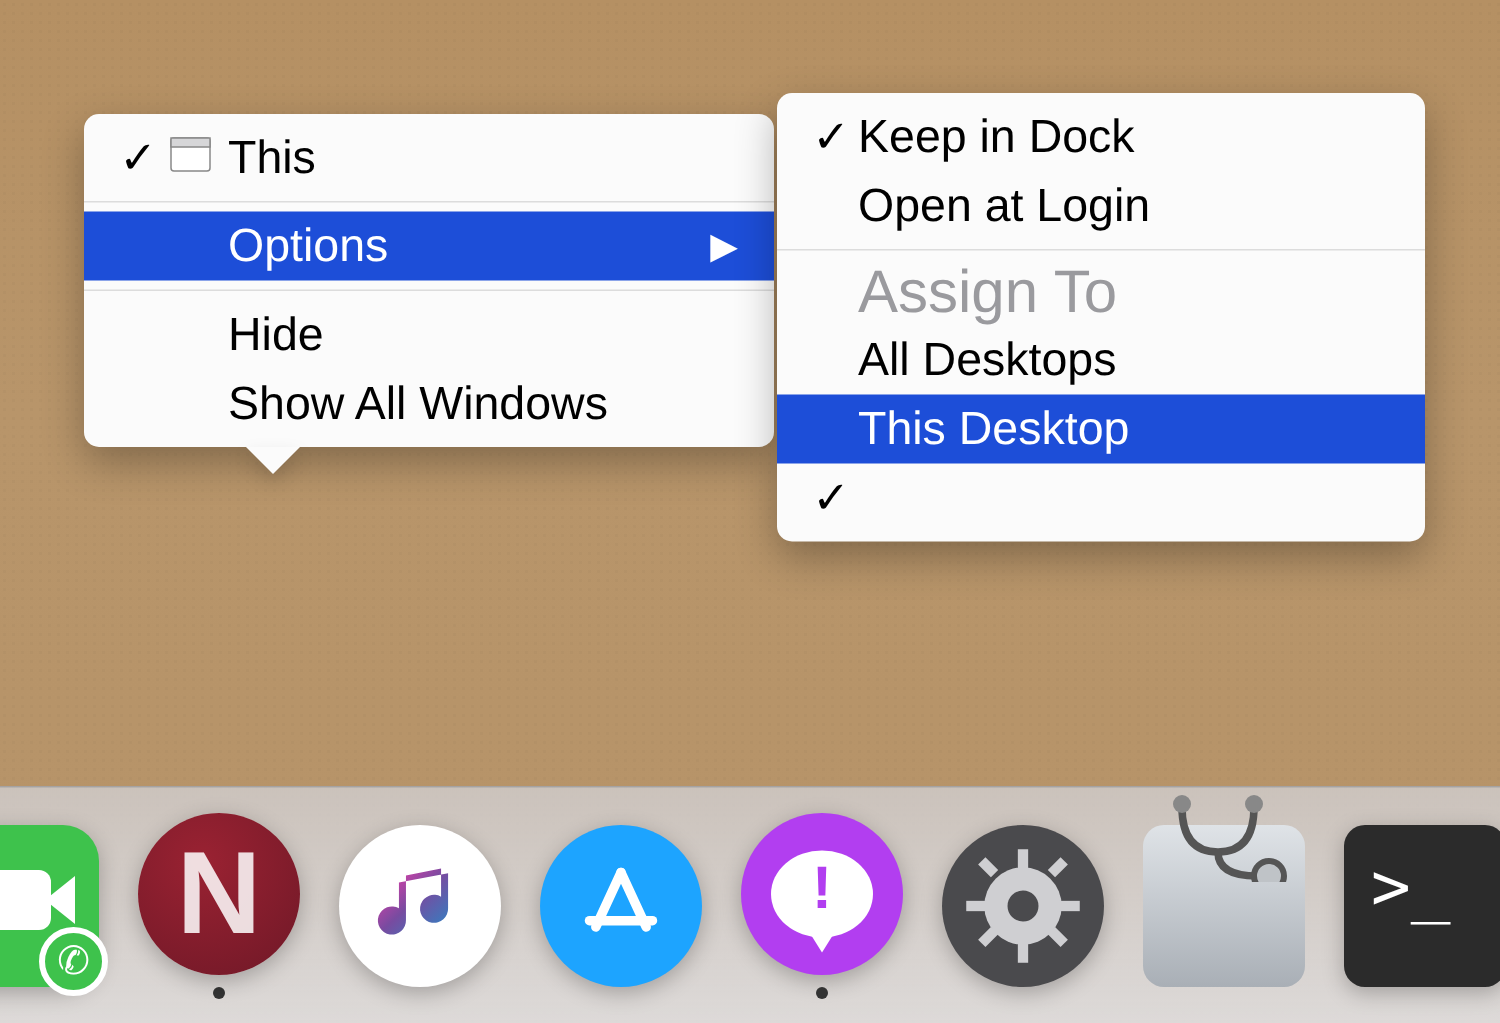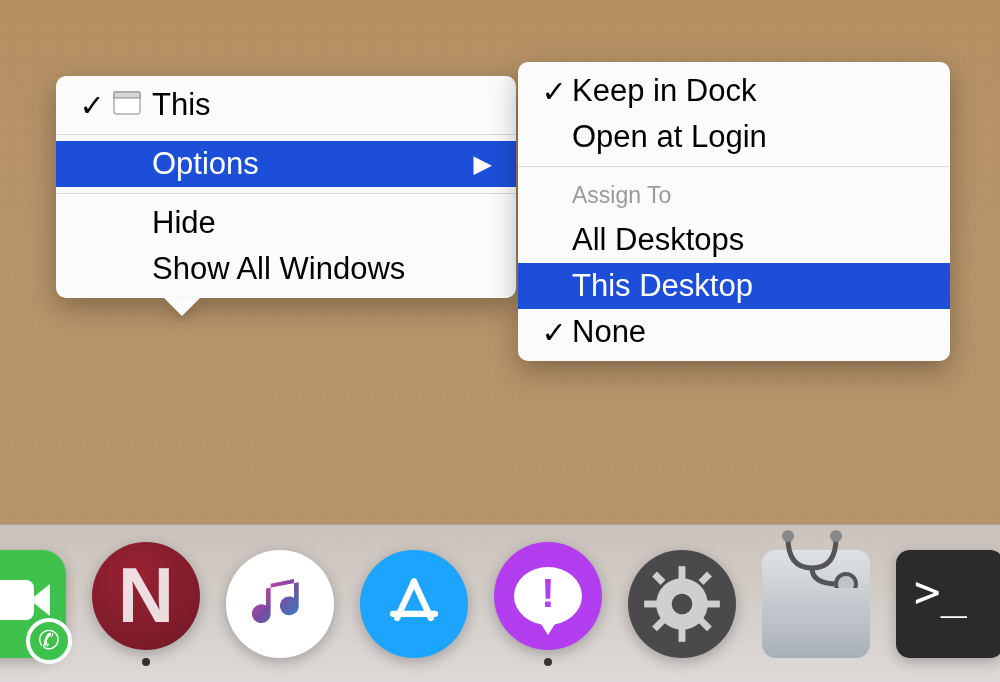--- a/index.html
+++ b/index.html
@@ -61,21 +61,21 @@
       align-items: center;
       height: 46px;
       padding: 0 24px 0 18px;
     }
     .menu .item.highlight { background: #1d4ed8; color:#fff; }
     .menu .item .check { width: 36px; text-align:center; font-size: 30px; }
     .menu .item .win-icon { width:34px; display:flex; align-items:center; justify-content:center; margin-right:8px;}
     .menu .item .label { flex: 1; white-space: nowrap; }
     .menu .item .arrow { font-size: 24px; margin-left:auto; padding-left: 30px; }
     .menu .sep { height:1px; background: #dcdcdc; margin: 6px 0; }
-    .menu .section-label { color:#9a9a9e; height:44px; display:flex; align-items:center; padding: 0 24px 0 54px; font-size:23px;}
+    .menu .section-label { color:#9a9a9e; height:44px; display:flex; align-items:center; padding: 0 24px 0 54px; font-size:40px;}
     .menu.main { left: 56px; top: 76px; width: 460px; }
     .menu.sub  { left: 518px; top: 62px; width: 432px; }
     .menu.main .tail{
       position:absolute; bottom:-18px; left:108px;
       width:0;height:0;border-left:18px solid transparent;border-right:18px solid transparent;border-top:18px solid #fbfbfb;
       filter: drop-shadow(0 6px 6px rgba(0,0,0,0.15));
     }
     
     .facetime { background:#3ec24c; position:relative; }
     .facetime::before{content:"";position:absolute;width:58px;height:40px;background:#fff;border-radius:8px;left:18px;top:30px;}
@@ -150,21 +150,20 @@
     <div class="item">
       <span class="check"></span>
       <span class="label">All Desktops</span>
     </div>
     <div class="item highlight">
       <span class="check"></span>
       <span class="label">This Desktop</span>
     </div>
     <div class="item">
       <span class="check">✓</span>
-      <span class="label">None</span>
     </div>
   </div>
 
   <div class="dock-area">
 
     <div class="dock-item" style="margin-left:-50px">
       <div class="dock-icon facetime">
         <div class="phone">✆</div>
       </div>
     </div>

